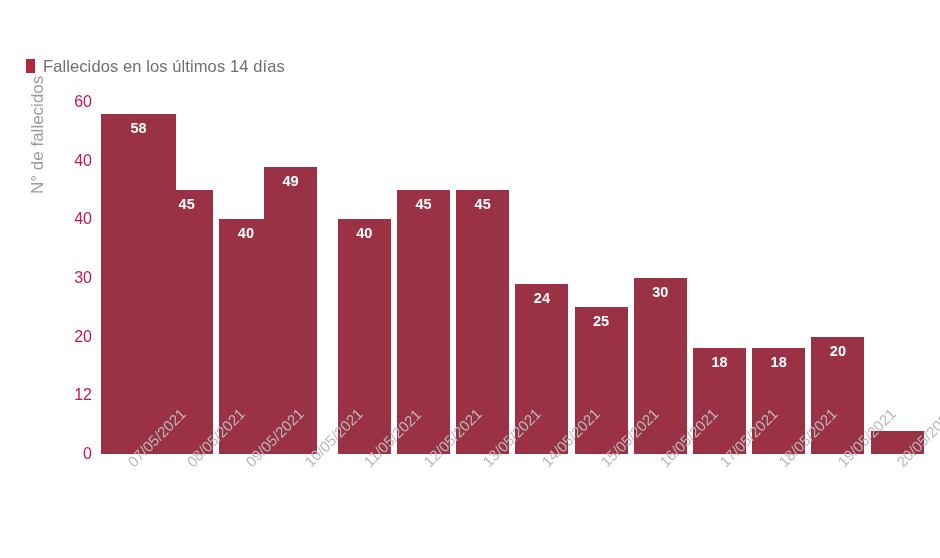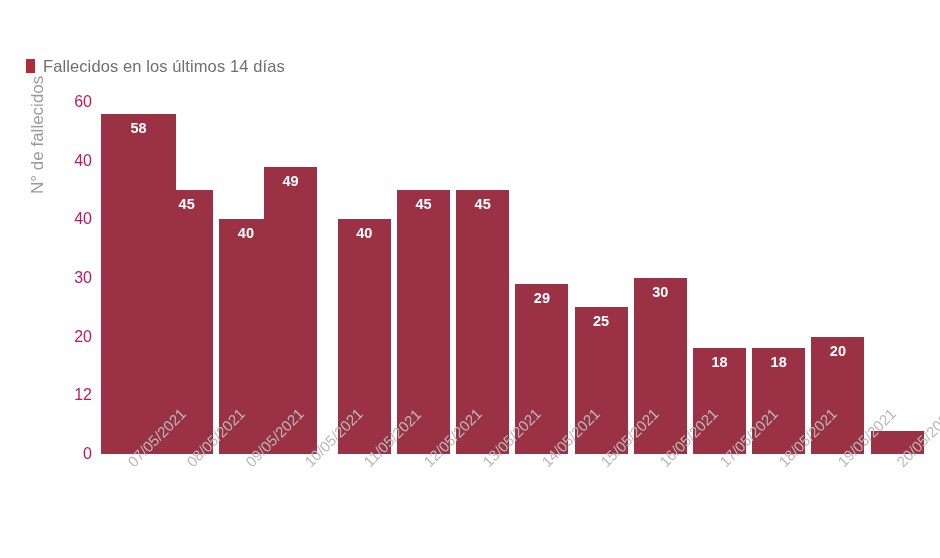--- a/index.html
+++ b/index.html
@@ -210,21 +210,21 @@
             <span class="bar-value">45</span>
           </div>
         </div>
         <div class="bar-slot" style="left: 355.2px; width: 53px;">
           <div class="bar" title="13/05/2021: 45" style="height: 264px; background: rgb(155, 49, 68);">
             <span class="bar-value">45</span>
           </div>
         </div>
         <div class="bar-slot" style="left: 414.4px; width: 53px;">
           <div class="bar" title="14/05/2021: 29" style="height: 170.133px; background: rgb(155, 49, 68);">
-            <span class="bar-value">29</span>
+            <span class="bar-value">24</span>
           </div>
         </div>
         <div class="bar-slot" style="left: 473.6px; width: 53px;">
           <div class="bar" title="15/05/2021: 25" style="height: 146.667px; background: rgb(155, 49, 68);">
             <span class="bar-value">25</span>
           </div>
         </div>
         <div class="bar-slot" style="left: 532.8px; width: 53px;">
           <div class="bar" title="16/05/2021: 30" style="height: 176px; background: rgb(155, 49, 68);">
             <span class="bar-value">30</span>

